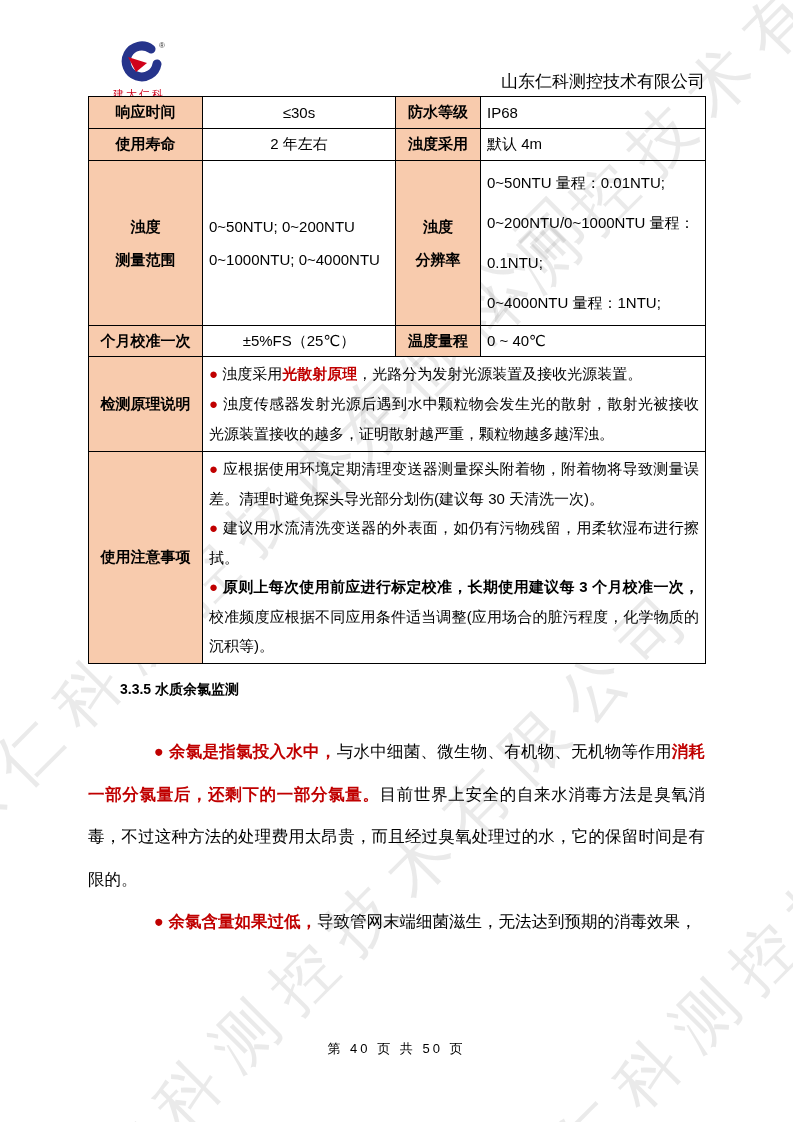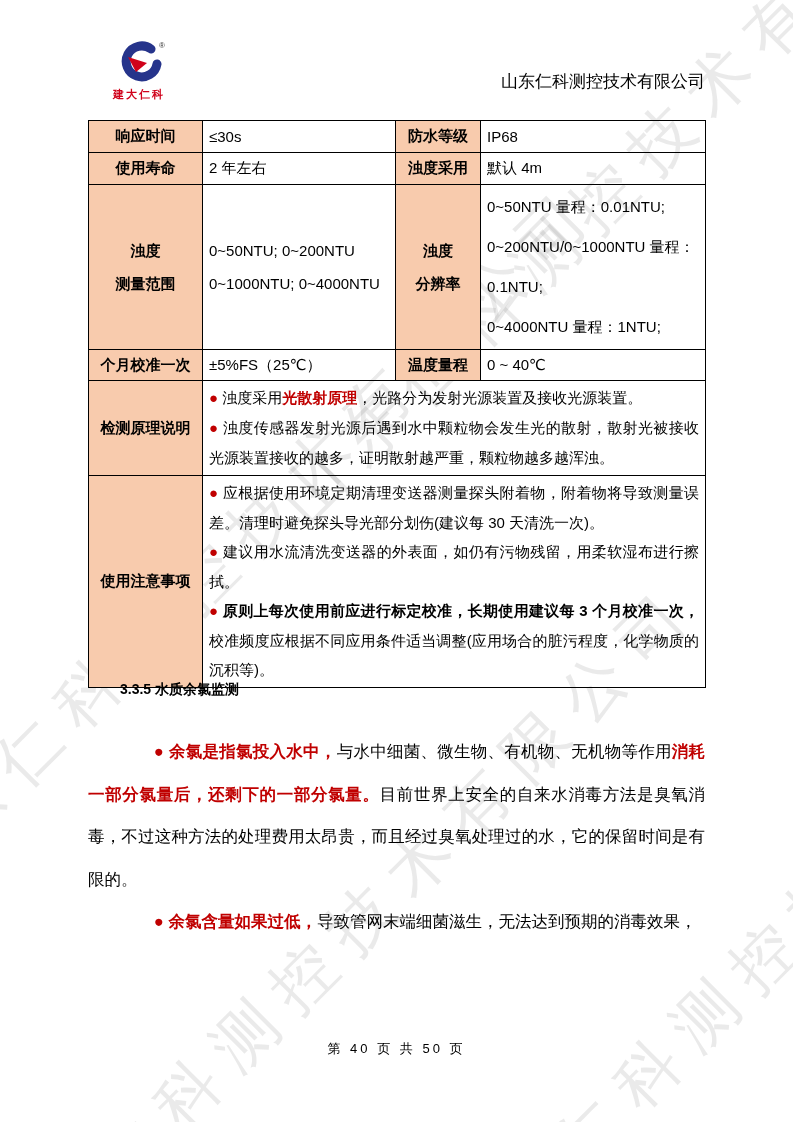--- a/index.html
+++ b/index.html
@@ -17,36 +17,36 @@
     transform:rotate(-45deg);transform-origin:left top;font-weight:400;
   }
   .wm1{left:260px;top:480px;}
   .wm2{left:-140px;top:860px;}
   .wm3{left:-40px;top:1260px;}
   .wm4{left:420px;top:1240px;}
   
   .content{position:absolute;inset:0;z-index:1;}
   .logo{position:absolute;left:104px;top:40px;width:70px;text-align:center;}
   .logo .logo-mark{display:block;margin:0 auto;}
-  .logo .logo-text{display:block;color:#D0021B;font-weight:bold;font-size:11px;letter-spacing:2px;margin-top:1px;}
+  .logo .logo-text{display:block;color:#D0021B;font-weight:normal;font-size:11px;letter-spacing:2px;margin-top:1px;}
   .company{position:absolute;top:70px;right:88px;font-size:17px;color:#000;}
   
   table.spec{
-    position:absolute;left:88px;top:120px;width:617px;
+    position:absolute;left:88px;top:96px;width:617px;
     border-collapse:collapse;table-layout:fixed;
     font-size:15px;
   }
   table.spec td{
     border:1.5px solid #000;vertical-align:middle;
     padding:2px 6px;overflow:hidden;
   }
   td.lbl{
     background:#F8CBAD;font-weight:bold;text-align:center;padding:2px 2px;
   }
-  td.valc{text-align:left;margin-left:40px;}
+  td.valc{text-align:center;margin-left:40px;}
   .ml{white-space:pre-line;line-height:33px;}
   .ml4{white-space:pre-line;line-height:40px;}
   .rich{line-height:30px;}
   .rich .rp{text-align:justify;}
   .rich7 .rp{line-height:29.5px;text-align:justify;}
   .bu{color:#C00000;}
   .rb{color:#C00000;font-weight:bold;}
   .b{font-weight:bold;}
   
   .section-heading{

